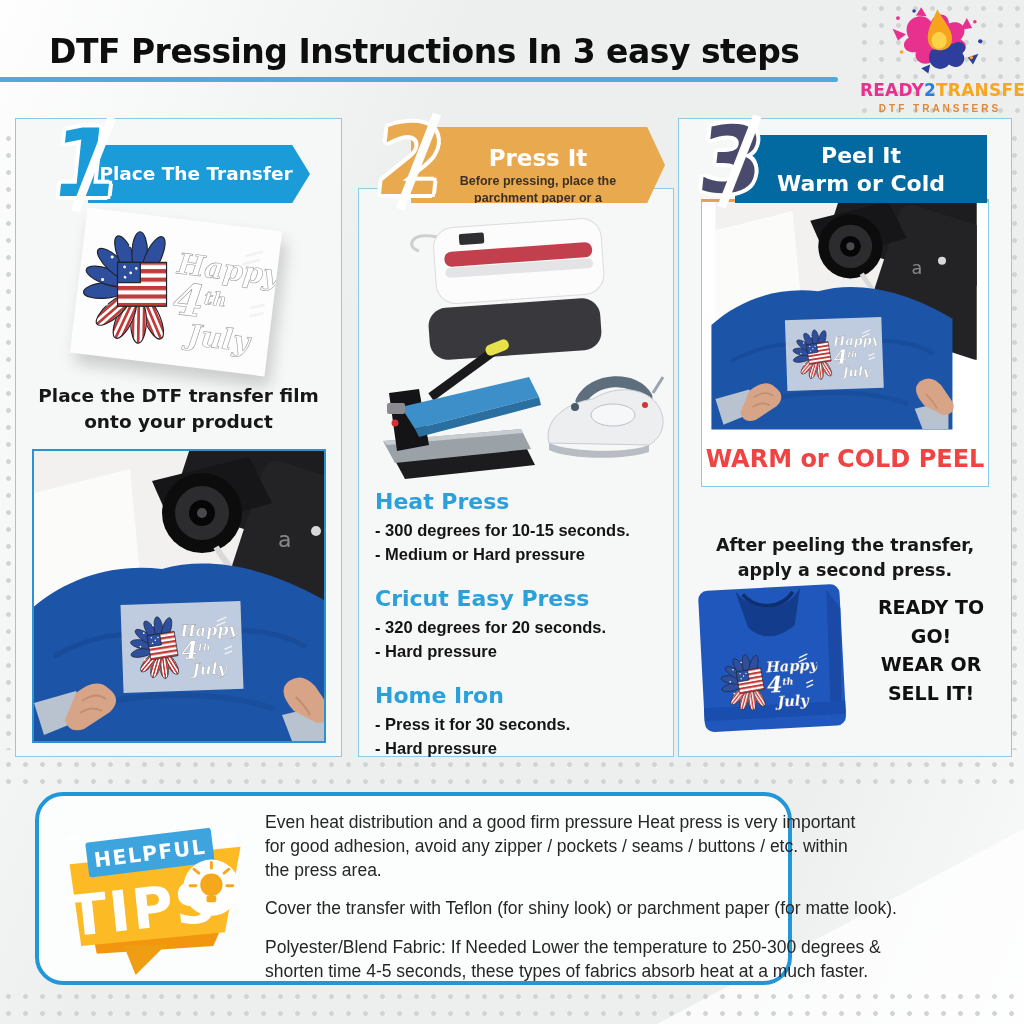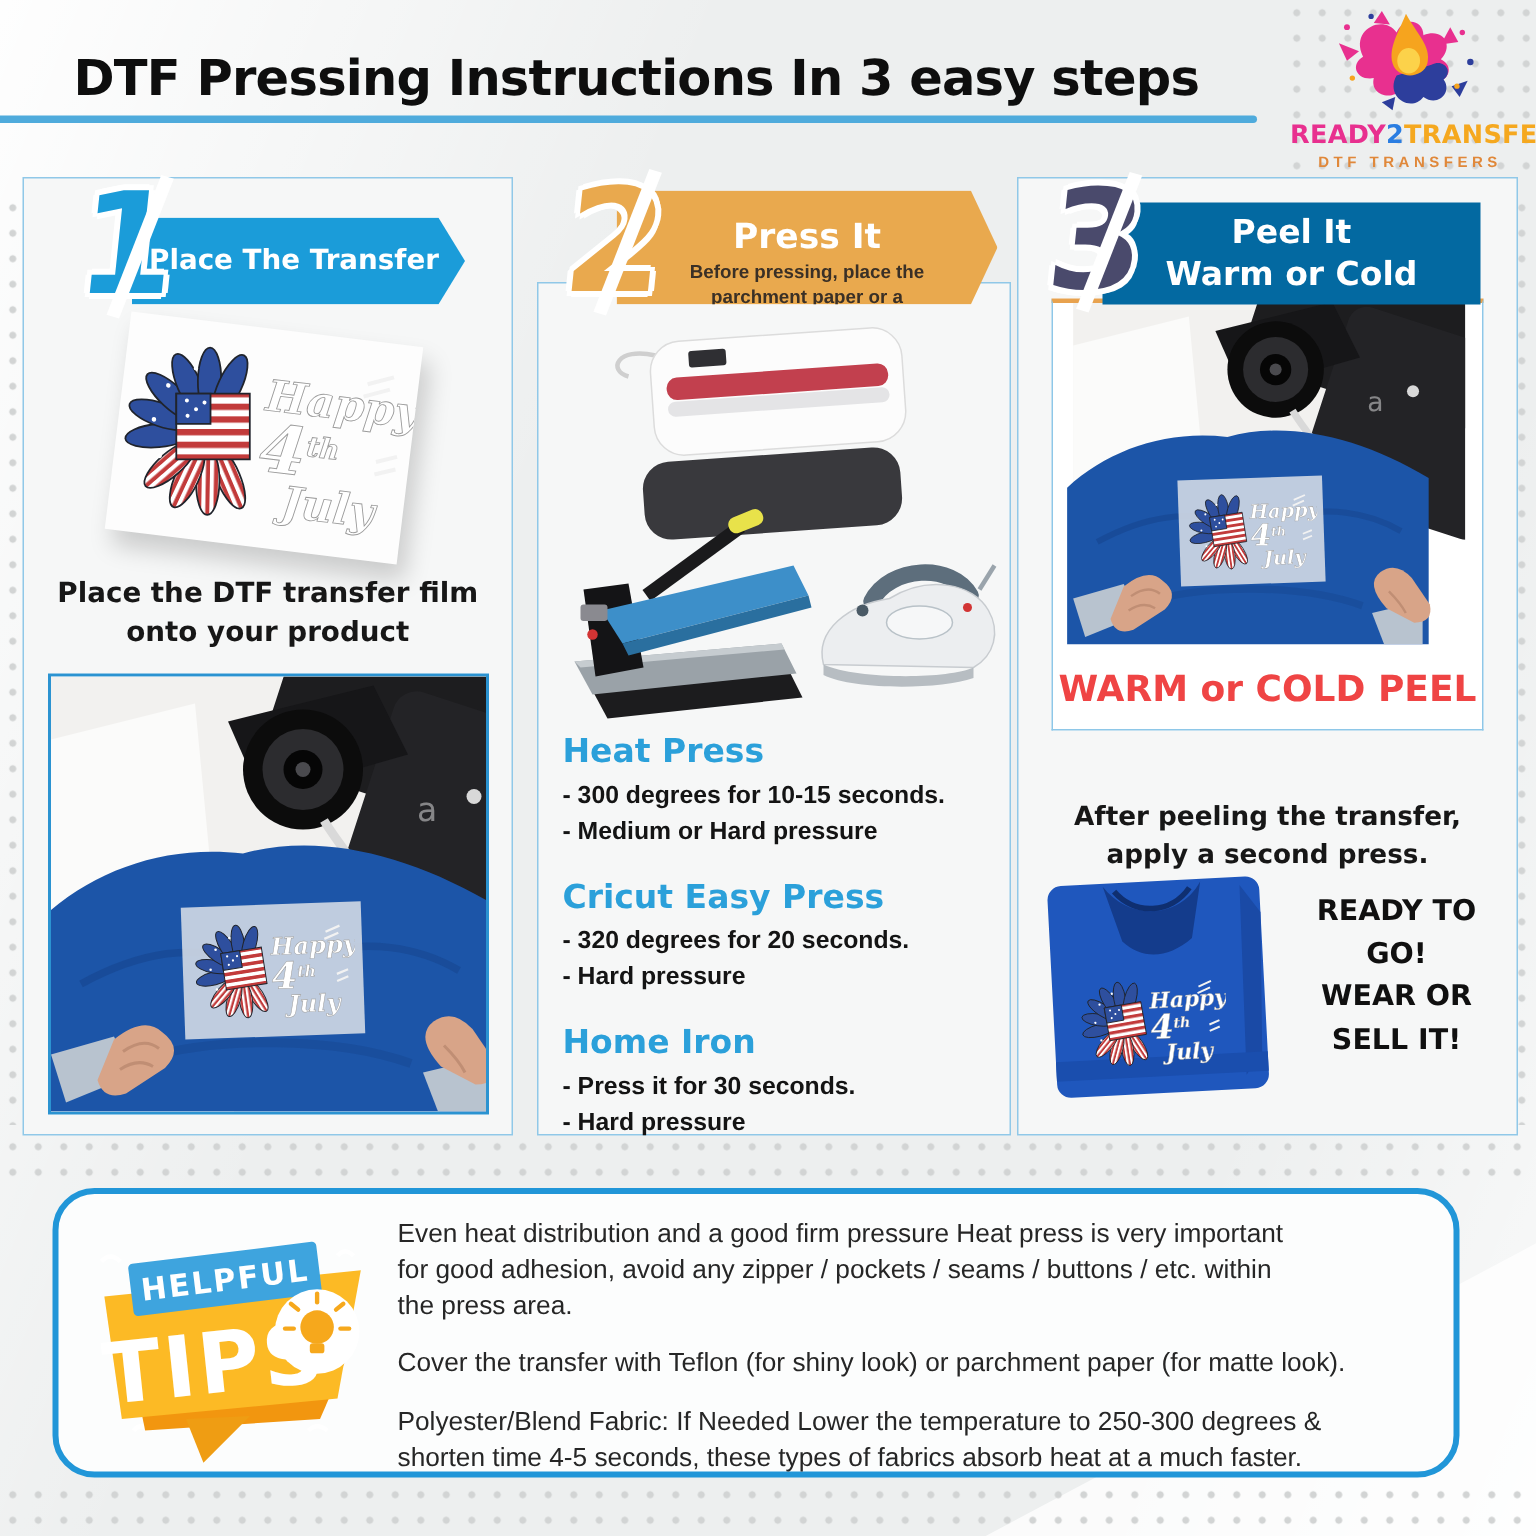--- a/index.html
+++ b/index.html
@@ -63,21 +63,21 @@
   .pb3{left:22px;top:80px;width:288px;height:288px;border:1.5px solid #8ec7e8;border-top:3px solid #e8a24e;box-sizing:border-box;}
   .pb3 .photo{width:100%;height:233px;display:block;}
   .peelcap{height:50px;background:#fff;text-align:center;line-height:48px;
     font-family:"DejaVu Sans",sans-serif;font-weight:bold;font-size:24px;color:#ef4444;white-space:nowrap;}
   .aftertext{position:absolute;left:0;top:382px;width:100%;text-align:center;z-index:2;
     font-family:"DejaVu Sans",sans-serif;font-weight:bold;font-size:17.5px;line-height:1.45;color:#171717;margin-top:32px;}
   .foldshirt{position:absolute;left:8px;top:446px;width:174px;height:186px;z-index:2;}
   .readytext{position:absolute;left:176px;top:474px;width:152px;text-align:center;z-index:2;
     font-family:"DejaVu Sans",sans-serif;font-weight:bold;font-size:19px;line-height:1.5;color:#101010;}
   
-  .tipsbox{position:absolute;left:35px;top:792px;width:938px;height:193px;background:#fcfdfd;
+  .tipsbox{position:absolute;left:35px;top:792px;width:757px;height:193px;background:#fcfdfd;
     border:4px solid #2196d8;border-radius:28px;z-index:2;box-sizing:border-box;}
   .badge{position:absolute;left:20px;top:12px;width:196px;height:170px;}
   .tipstext{position:absolute;left:226px;top:15px;width:750px;color:#262626;}
   .tipstext .tline{font-size:17.5px;line-height:1.36;white-space:nowrap;}
   .tipstext .tpar{margin-bottom:15px;}
   .hidden-defs{position:absolute;width:0;height:0;overflow:hidden;}
   .scr{font-family:"DejaVu Serif",serif;font-style:italic;font-weight:bold;fill:#ffffff;stroke:#9b9b9b;stroke-width:.35px;}
 </style>
 </head>
 <body>

